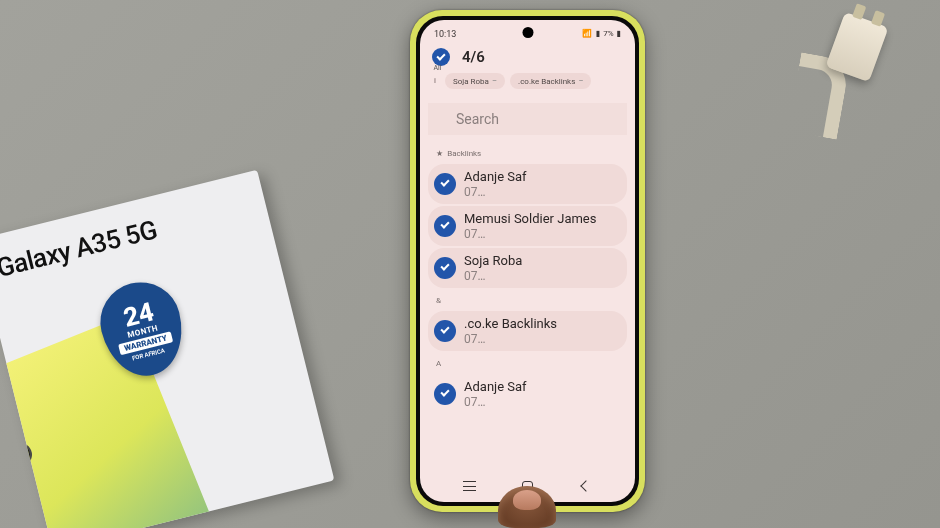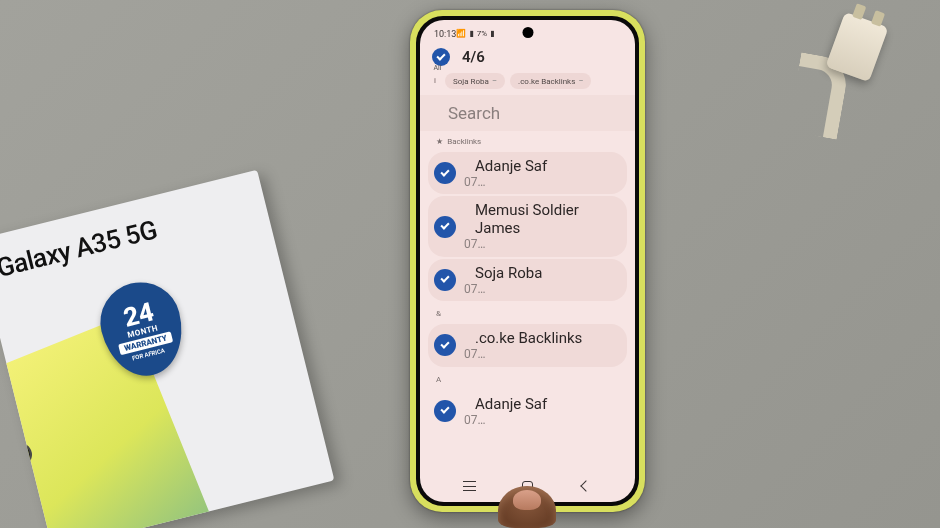--- a/index.html
+++ b/index.html
@@ -17,40 +17,40 @@
     .box-cam { width:24px; height:24px; background:#2a2a2a; border-radius:50%; border:2px solid #484848; box-shadow:inset 0 0 5px #000; }
     .cable { position:absolute; right:20px; top:0; width:110px; height:130px; }
     .plug { position:absolute; right:40px; top:18px; width:46px; height:58px; background:linear-gradient(#f0e8d8,#d8cfbc); border-radius:6px; transform:rotate(20deg); box-shadow:0 4px 8px rgba(0,0,0,.3); }
     .pin { position:absolute; width:10px; height:14px; background:#c8bf9f; top:-12px; border-radius:2px; }
     .pin1 { left:8px; } .pin2 { right:8px; }
     .wire { position:absolute; right:76px; top:56px; width:50px; height:80px; border-right:14px solid #d4cdb9; border-top:14px solid #d4cdb9; border-radius:0 30px 0 0; transform:rotate(10deg); }
     .phone { position:absolute; left:410px; top:10px; width:235px; height:502px; background:#d8df5e; border-radius:32px; padding:6px; box-shadow:0 6px 20px rgba(0,0,0,.4),0 0 2px rgba(0,0,0,.5); }
     .bezel { width:100%; height:100%; background:#0a0a0a; border-radius:27px; padding:4px; }
     .screen { width:100%; height:100%; background:#f7e5e4; border-radius:24px; overflow:hidden; position:relative; display:flex; flex-direction:column; }
     .punch { position:absolute; top:7px; left:50%; transform:translateX(-50%); width:11px; height:11px; background:#000; border-radius:50%; z-index:10; }
-    .sbar { display:flex; align-items:center; padding:5px 14px 0; height:22px; font-size:9px; color:#3a3434; }
+    .sbar { display:flex; justify-content:space-between; align-items:center; padding:5px 14px 0; height:22px; font-size:9px; color:#3a3434; }
     .sright { display:flex; gap:3px; align-items:center; font-size:8px; }
     .sel { display:flex; align-items:center; gap:8px; padding:6px 12px 4px; }
     .check-all { width:18px; height:18px; background:#2255aa; border-radius:50%; display:flex; align-items:center; justify-content:center; }
     .ck { width:8px; height:5px; border-left:2px solid #fff; border-bottom:2px solid #fff; transform:rotate(-45deg) translate(1px,-1px); }
     .all-lbl { font-size:7px; color:#555; position:absolute; top:44px; left:13.5px; }
     .count { font-size:15px; font-weight:600; color:#2a2626; margin-left:4px;}
     .chips { display:flex; gap:5px; padding:3px 10px 6px; overflow:hidden; }
     .chip { background:#eed7d5; border-radius:11px; padding:3px 8px; font-size:8px; color:#524a49; display:flex; align-items:center; gap:3px; white-space:nowrap; }
     .chip-i{ font-size:8px; color:#766; padding:3px 4px; }
     .chip-x { font-size:9px; color:#888; }
-    .search { margin:0; padding:8px 28px; font-size:17px; color:#8a7f7e; background:#f2dedc; }
+    .search { margin:8px; padding:8px 28px; font-size:14px; color:#8a7f7e; background:#f2dedc; }
     .list { flex:1; overflow:hidden; padding:0 8px; }
     .sect { font-size:8px; color:#7a6f6e; padding:6px 8px 4px; display:flex; align-items:center; gap:4px; }
     .star { font-size:8px; }
     .item { display:flex; align-items:center; gap:8px; padding:5px 6px; border-radius:16px; margin:2px 0; }
     .item.sel-item{ background:#f0dad8; }
     .tick { width:22px; height:22px; background:#2255aa; border-radius:50%; display:flex; align-items:center; justify-content:center; flex:none; }
     .info { display:flex; flex-direction:column; line-height:1.2; }
-    .nm { font-size:15px; color:#2c2626;margin-left:11px; }
+    .nm { font-size:13px; color:#2c2626; }
     .ph { font-size:12px; color:#8c8180; }
     .done { padding:10px 0 7px; text-align:center; font-size:12px; font-weight:500; color:#2a2626; background:#f7e5e4; }
     .nav { height:28px; display:flex; justify-content:space-around; align-items:center; padding:0 20px 4px; }
     .nbtn { width:40px; display:flex; justify-content:center; color:#3a3434; }
     .nb-recent { width:13px; height:10px; border-bottom:1.5px solid currentColor; border-top:1.5px solid currentColor; position:relative; }
     .nb-recent::after{ content:""; position:absolute; top:4px; left:0; right:0; border-top:1.5px solid currentColor;}
     .nb-home { width:11px; height:11px; border:1.5px solid currentColor; border-radius:3px; }
     .nb-back { width:8px; height:8px; border-left:1.5px solid currentColor; border-bottom:1.5px solid currentColor; transform:rotate(45deg); }
     .finger { position:absolute; left:498px; bottom:0; width:58px; height:42px; background:radial-gradient(ellipse at 50% 30%,#8a5a3e 0%,#6a4028 70%); border-radius:50% 50% 30% 30% / 60% 60% 20% 20%; box-shadow:inset 0 4px 8px rgba(255,200,160,.3); z-index:5; }
     .nail { position:absolute; top:4px; left:50%; transform:translateX(-50%); width:28px; height:20px; background:linear-gradient(#d9a089,#b77a5f); border-radius:50% 50% 40% 40%; }

